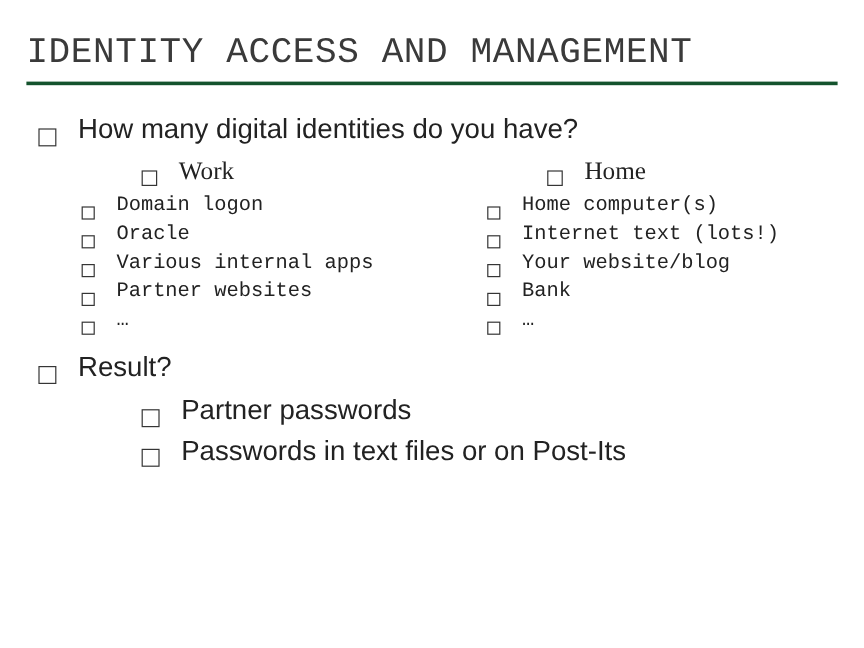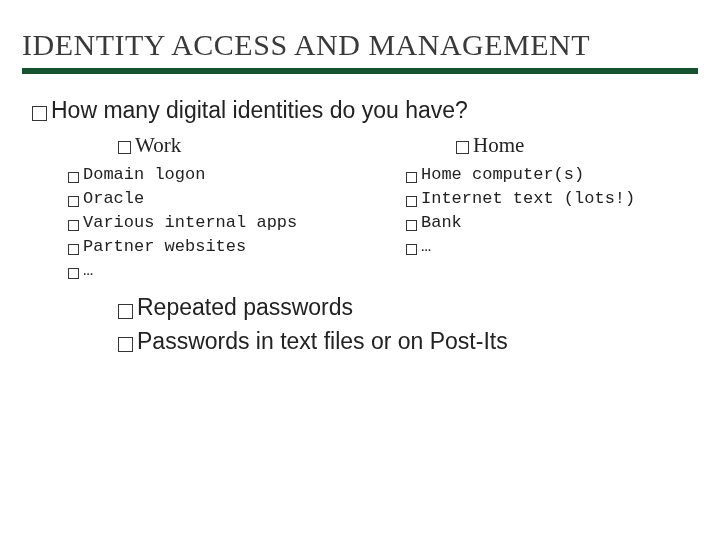--- a/index.html
+++ b/index.html
@@ -17,31 +17,31 @@
     height: 540px;
     padding: 28px 22px 20px 22px;
     position: relative;
   }
   .title {
     font-size: 30px;
     font-weight: 400;
     letter-spacing: 0.5px;
     color: #3a3a3a;
     padding-bottom: 6px;
-    border-bottom: 6px solid #14532d;
+    border-bottom: 3px solid #14532d;
     margin: 0 0 22px 0;
-    font-family: Liberation Serif, serif;
+    font-family: Liberation Mono, monospace;
   }
   .body {
     padding: 0 10px;
   }
   .bullet {
     display: flex;
-    align-items: center;
-    gap: 4px;
+    align-items: flex-end;
+    gap: 18px;
   }
   .box {
     display: inline-block;
     border: 1.5px solid #353535;
     background: #fff;
     flex: 0 0 auto;
   }
   .lvl1 .box { width: 13px; height: 13px; margin-top: 6px; }
   .lvl1 .txt { font-size: 23px; line-height: 1.25; }
   .lvl1 { margin-bottom: 8px; }
@@ -136,35 +136,43 @@
           <div class="bullet lvl3">
               <span class="box"></span>
               <span class="txt">Home computer(s)</span>
             </div>
           <div class="bullet lvl3">
               <span class="box"></span>
               <span class="txt">Internet text (lots!)</span>
             </div>
           <div class="bullet lvl3">
               <span class="box"></span>
+              <span class="txt">Your website/blog</span>
+            </div>
+          <div class="bullet lvl3">
+              <span class="box"></span>
               <span class="txt">Bank</span>
             </div>
           <div class="bullet lvl3">
               <span class="box"></span>
               <span class="txt">…</span>
             </div>
         </div>
       </div>
 
     </div>
 
     <div class="result-block">
+      <div class="bullet lvl1">
+        <span class="box"></span>
+        <span class="txt">Result?</span>
+      </div>
       <div class="bullet lvl2">
           <span class="box"></span>
-          <span class="txt">Repeated passwords</span>
+          <span class="txt">Partner passwords</span>
         </div>
       <div class="bullet lvl2">
           <span class="box"></span>
           <span class="txt">Passwords in text files or on Post-Its</span>
         </div>
     </div>
 
   </div>
 </div>
 

